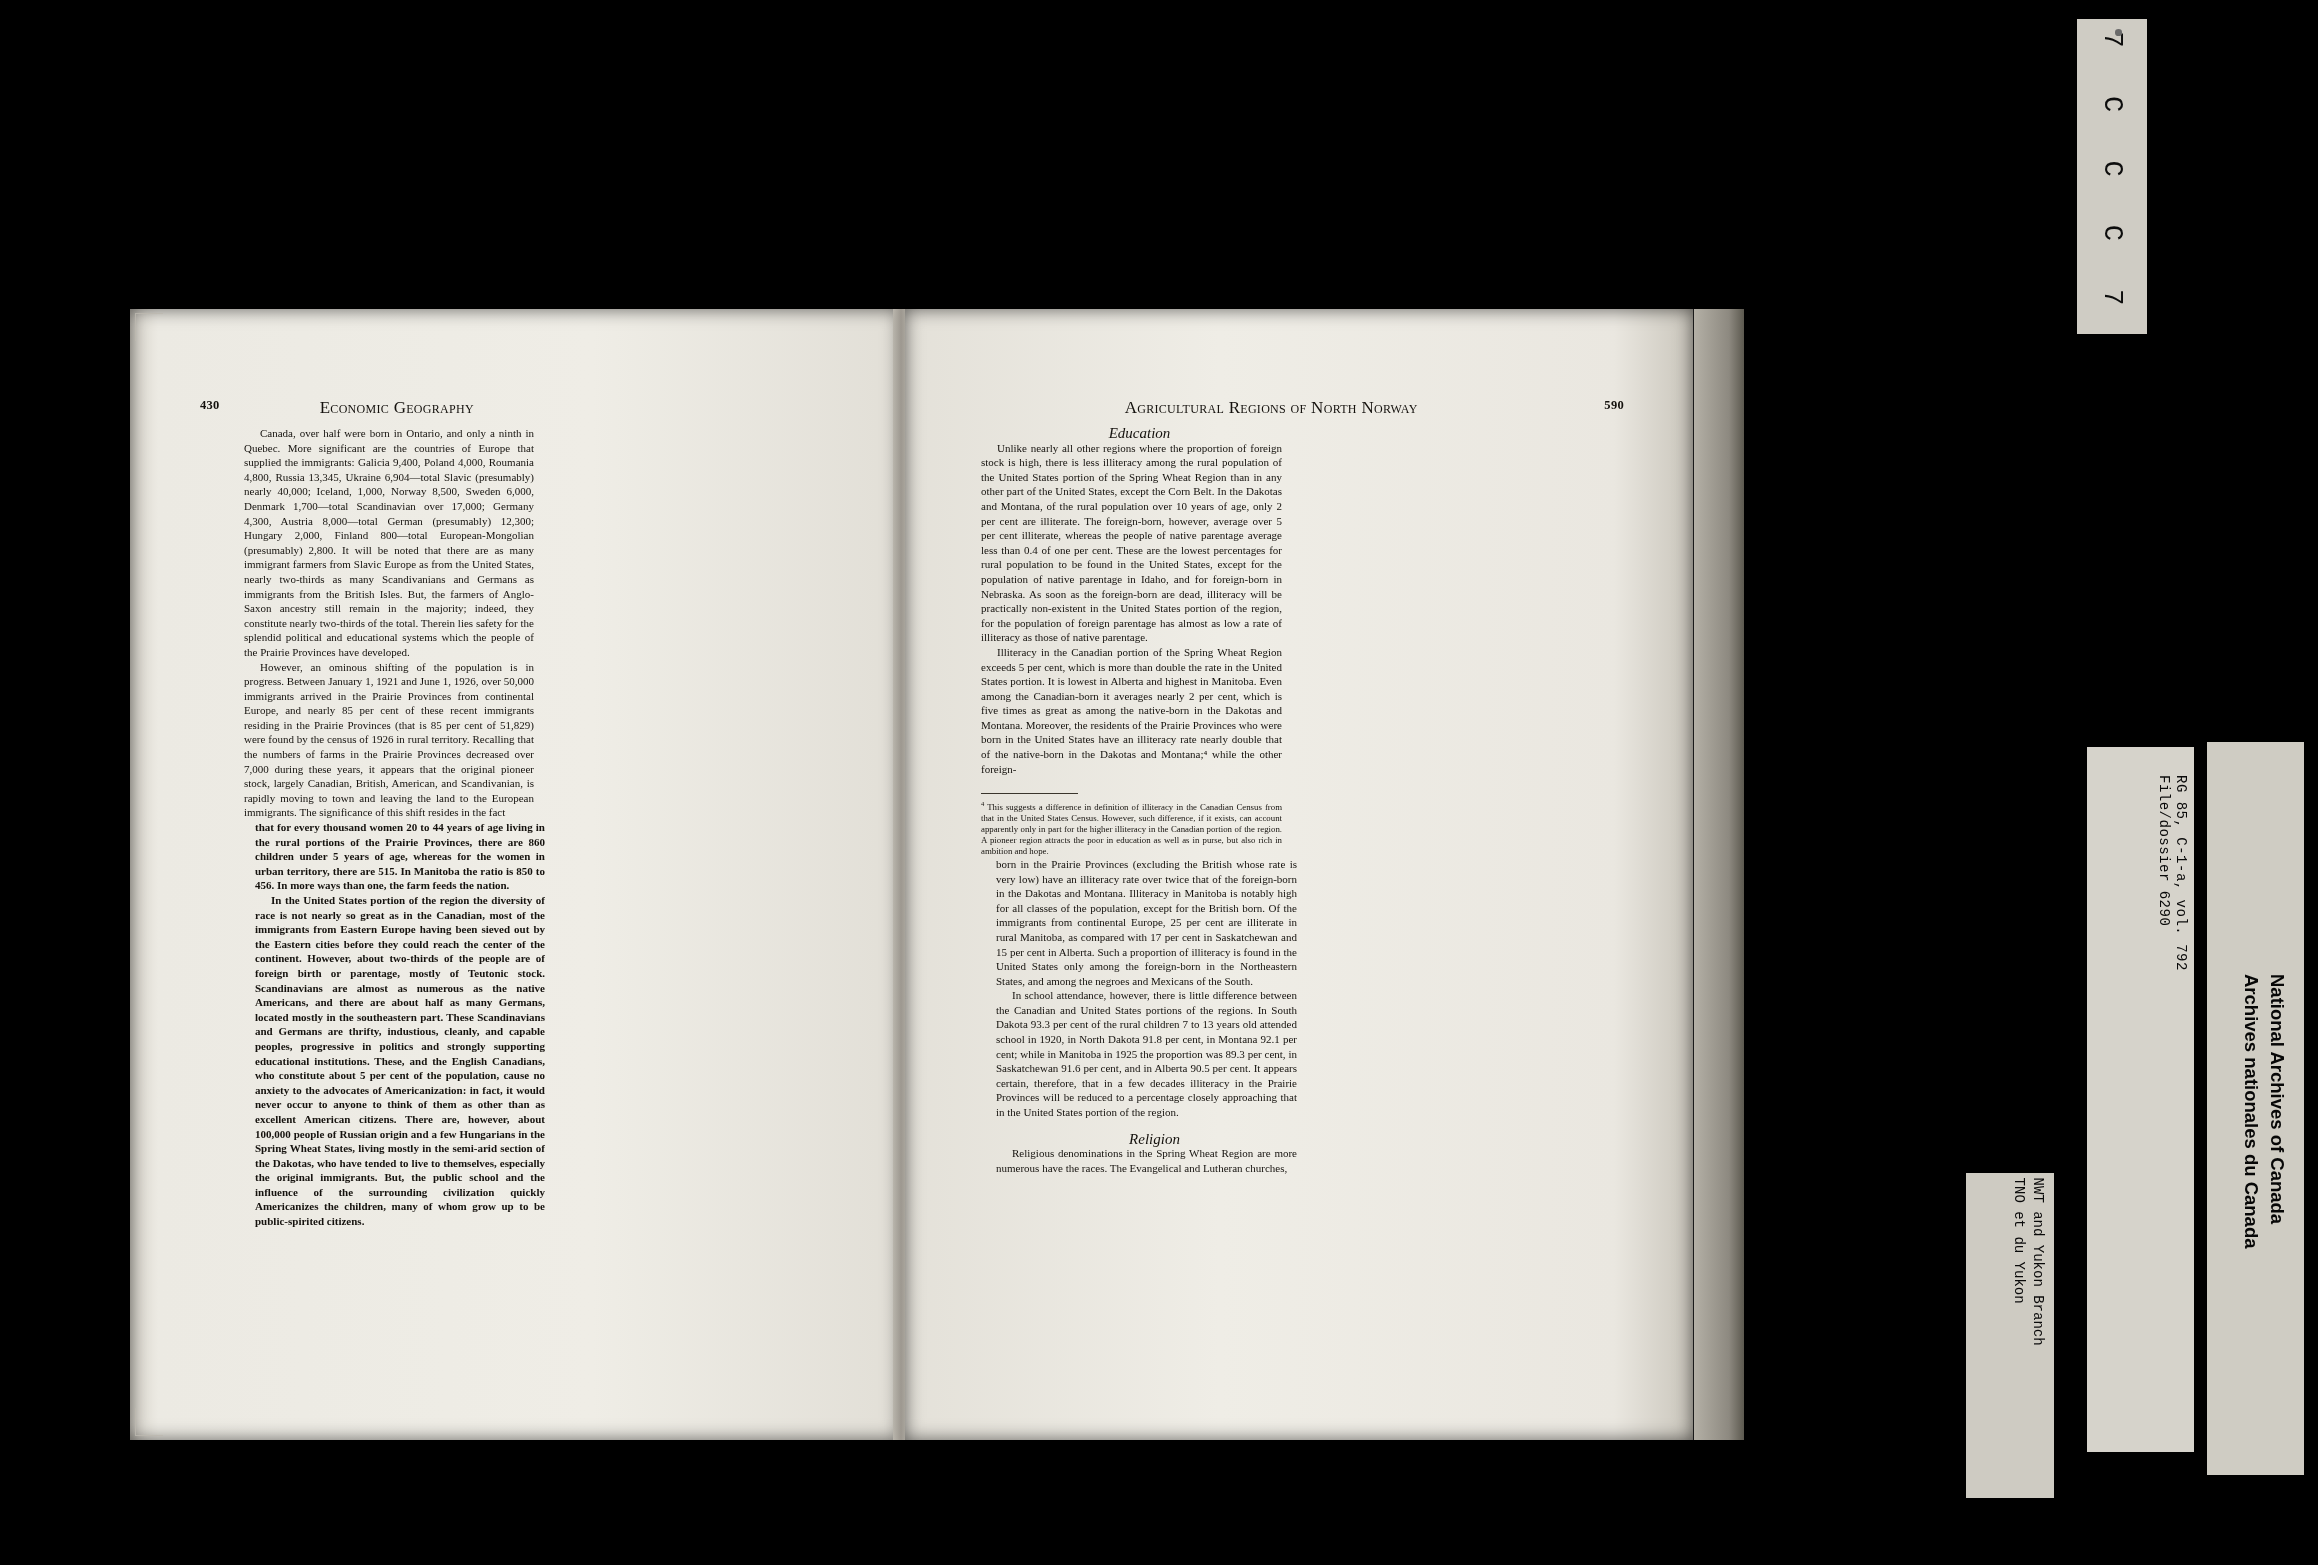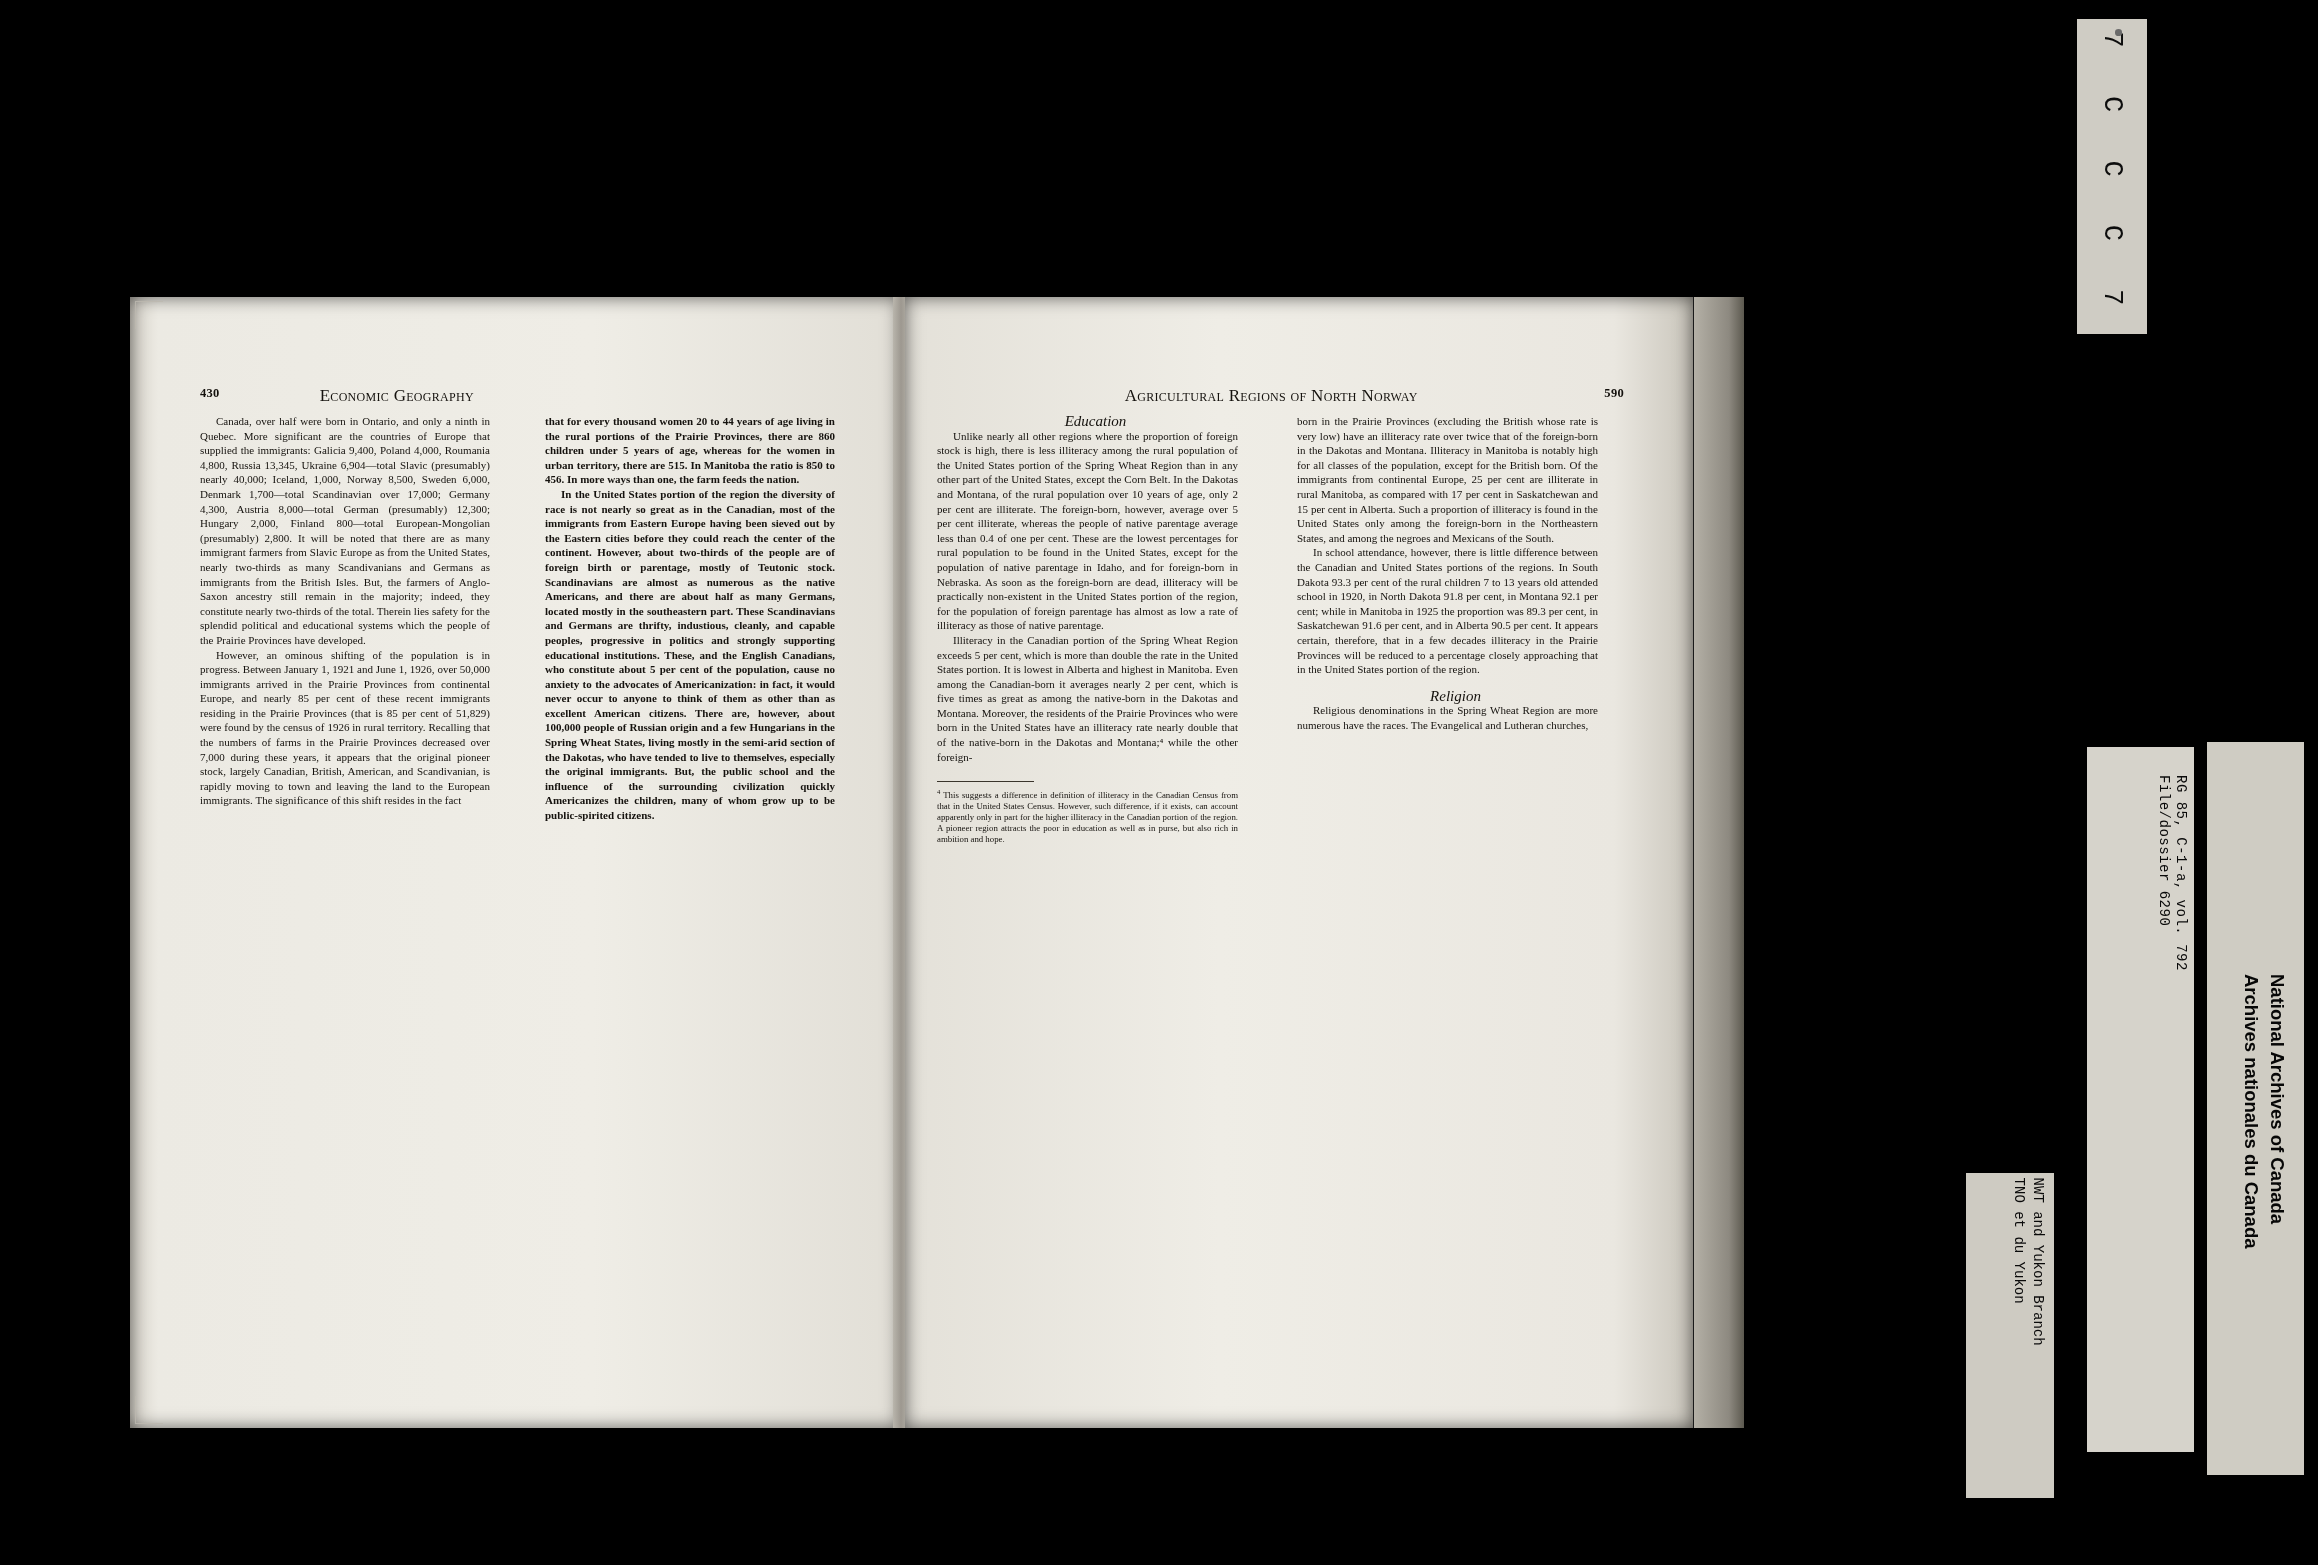--- a/index.html
+++ b/index.html
@@ -12,21 +12,21 @@
     height: 1566px;
     position: relative;
     overflow: hidden;
     font-family: "Liberation Serif", serif;
   }
 
   
   .spread {
     position: absolute;
     left: 130px;
-    top: 297px;
+    top: 309px;
     width: 1614px;
     height: 1131px;
     background: #1a1a1a;
   }
   .page {
     position: absolute;
     top: 0;
     height: 100%;
     background: #ece9e2;
     box-shadow: 0 0 18.5px rgba(0,0,0,0.6) inset;
@@ -117,20 +117,21 @@
   .cols-left { left: 70px; width: 635px; }
   .cols-right { left: 32px; width: 668px; }
   .col {
     float: left;
     font-size: 11px;
     line-height: 14.6px;
     color: #15120e;
     text-align: justify;
     text-justify: inter-word;
     hyphens: manual;
+    margin-left: 44px;
   }
   .cols-left .col { width: 290px; }
   .cols-left .col + .col { margin-left: 55px; font-weight: bold; }
   .cols-right .col { width: 301px; }
   .cols-right .col + .col { margin-left: 59px; }
   .col p {
     margin: 0;
     text-indent: 16px;
   }
   .col p.noindent { text-indent: 0; }

